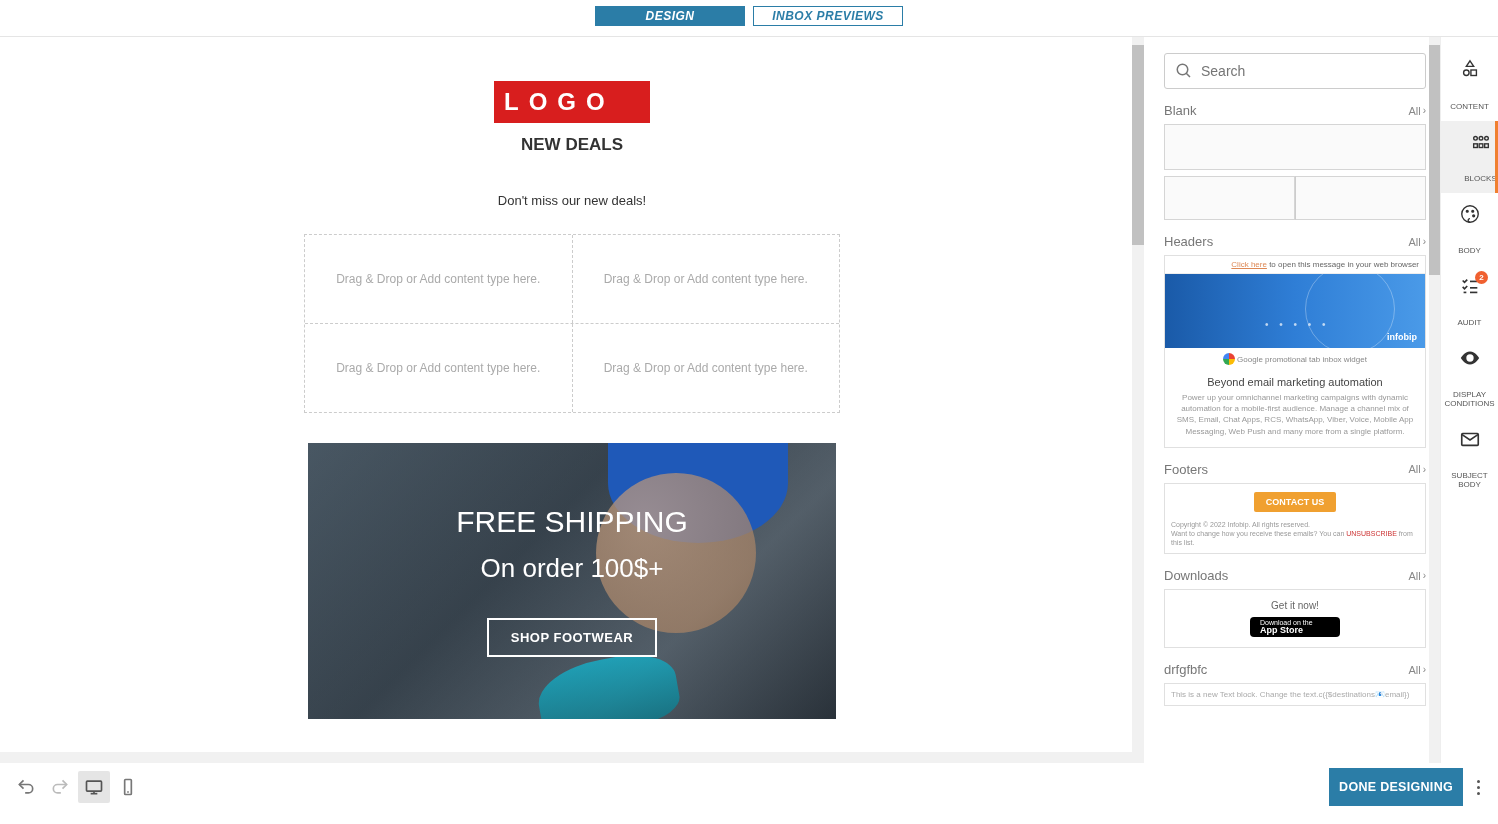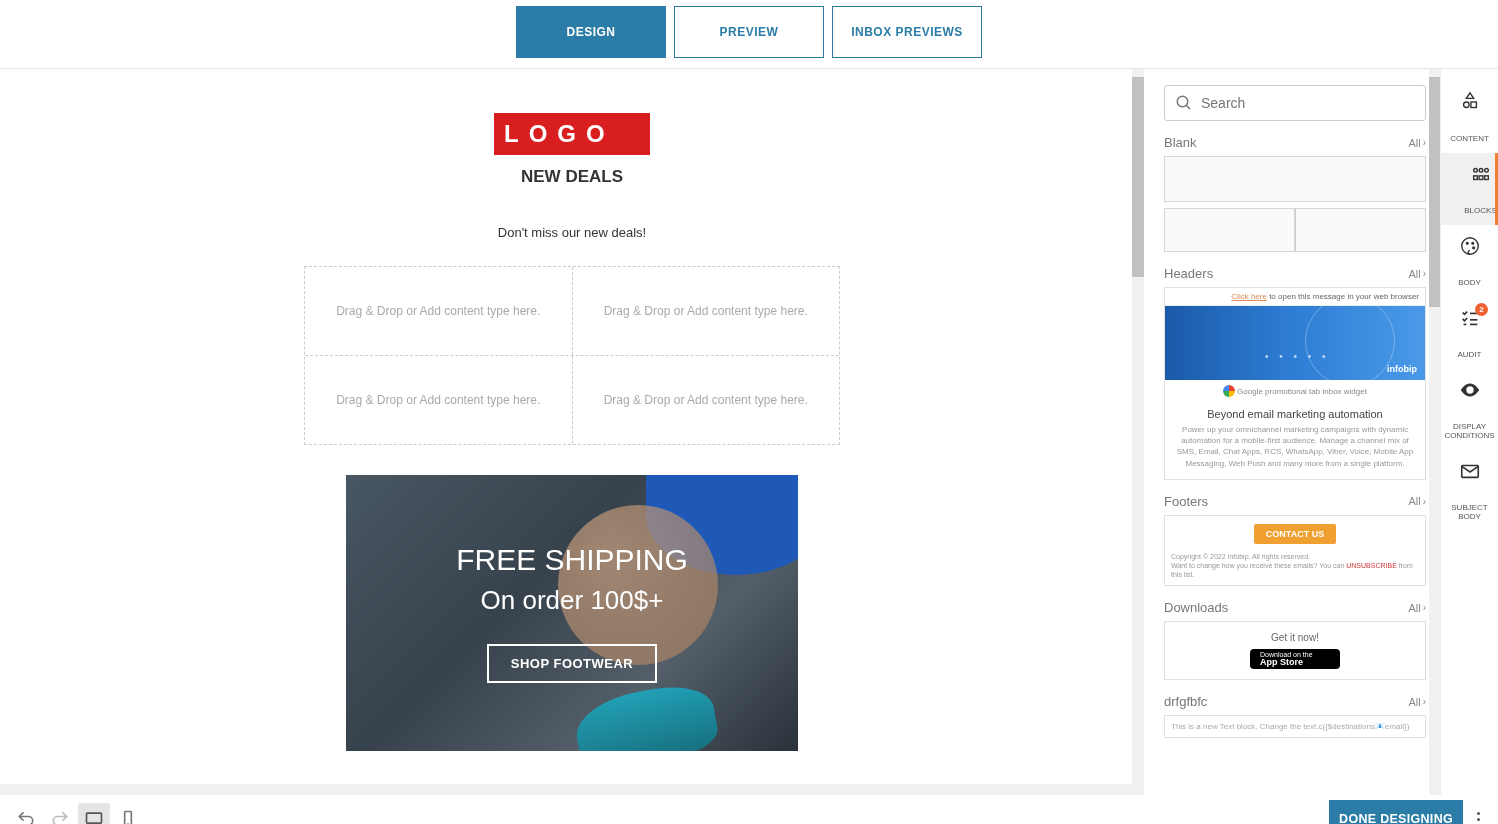--- a/index.html
+++ b/index.html
@@ -1,20 +1,20 @@
 <!DOCTYPE html>
 <html><head>
 <meta charset="utf-8">
 <style>
 * { box-sizing: border-box; margin: 0; padding: 0; }
 body { font-family: -apple-system, BlinkMacSystemFont, "Segoe UI", Arial, sans-serif; background: #fff; color: #333; overflow: hidden; }
 
 
 .top-tabs { display: flex; justify-content: center; gap: 8px; padding: 6px 0 10px; border-bottom: 1px solid #e5e5e5; }
-.tab-btn { min-width: 150px; height: 52px; display: flex; align-items: center; justify-content: center; font-size: 12px; font-weight: 700; letter-spacing: .5px; cursor: pointer; border: 1px solid #2b7da7; background: #fff; color: #2b7da7; }
+.tab-btn { min-width: 150px; height: 20px; display: flex; align-items: center; justify-content: center; font-size: 12px; font-weight: 700; letter-spacing: .5px; cursor: pointer; border: 1px solid #2b7da7; background: #fff; color: #2b7da7; font-style: italic; }
 .tab-btn.active { background: #2b7da7; color: #fff; }
 
 
 .workspace { display: flex; height: calc(824px - 50px - 48px); }
 .canvas-wrap { flex: 1; position: relative; background: #fff; padding: 16px 24px 16px 18px; overflow: hidden; }
 .canvas-scroll { position: absolute; top: 0; right: 6px; bottom: 0; width: 12px; }
 .canvas-scroll-track { background: #f1f1f1; height: 100%; position: relative; }
 .canvas-scroll-thumb { background: #c1c1c1; width: 100%; position: absolute; top: 8px; height: 200px; border-radius: 0; }
 .hscroll { position: absolute; left: 0; right: 18px; bottom: 0; height: 11px; background: #f1f1f1; }
 
@@ -25,21 +25,21 @@
 
 .headline { text-align: center; font-weight: 700; font-size: 17px; margin-top: 12px; color: #333; }
 .subline { text-align: center; font-size: 13px; margin-top: 38px; color: #333; }
 
 .drop-grid { width: 536px; margin: 26px auto 0; border: 1px dashed #ccc; }
 .drop-row { display: flex; }
 .drop-row + .drop-row { border-top: 1px dashed #ccc; }
 .drop-cell { flex: 1; height: 88px; display: flex; align-items: center; justify-content: center; font-size: 12px; color: #aaa; }
 .drop-cell + .drop-cell { border-left: 1px dashed #ccc; }
 
-.hero { width: 452px; height: 276px; margin: 30px auto 0; background: linear-gradient(rgba(40,50,60,.35), rgba(40,50,60,.35)), linear-gradient(135deg, #5a6b78, #3e4a54 40%, #6a7680 70%, #2a3138); display: flex; flex-direction: column; align-items: center; justify-content: center; color: #fff; position: relative; overflow: hidden; }
+.hero { width: 528px; height: 276px; margin: 30px auto 0; background: linear-gradient(rgba(40,50,60,.35), rgba(40,50,60,.35)), linear-gradient(135deg, #5a6b78, #3e4a54 40%, #6a7680 70%, #2a3138); display: flex; flex-direction: column; align-items: center; justify-content: center; color: #fff; position: relative; overflow: hidden; gap: 6px; }
 .hero .shoe { position: absolute; width: 140px; height: 70px; background: linear-gradient(#15b0c9, #0e7a8b); bottom: -10px; left: 230px; border-radius: 50% 40% 30% 30%; transform: rotate(-10deg); opacity: .8; }
 .hero .arm { position: absolute; width: 160px; height: 160px; background: radial-gradient(circle at 30% 30%, #caa283, #a07a5b); top: 30px; right: 80px; border-radius: 50%; opacity: .7; }
 .hero .shirt { position: absolute; width: 180px; height: 120px; background: #1f59b8; top: -20px; left: 300px; border-radius: 0 0 50% 50%; }
 .hero h2 { font-size: 30px; font-weight: 400; z-index: 2; }
 .hero h3 { font-size: 26px; font-weight: 400; margin-top: 8px; z-index: 2; }
 .hero-btn { margin-top: 28px; border: 2px solid #fff; padding: 10px 22px; font-size: 13px; font-weight: 700; letter-spacing: .5px; z-index: 2; cursor: pointer; color: #fff; background: transparent; }
 
 
 .side-panel { width: 290px; border-left: 0; padding: 16px 14px 16px 14px; background: #fff; overflow-y: auto; position: relative; }
 .side-scroll { position: absolute; top: 0; right: 0; bottom: 0; width: 11px; background: #f1f1f1; }
@@ -103,21 +103,20 @@
 .more-dots { margin-left: 14px; cursor: pointer; color: #555; font-size: 18px; line-height: 0.4; display: flex; flex-direction: column; gap: 3px; }
 .more-dots span { width: 3px; height: 3px; background: #555; border-radius: 50%; }
 .bb-right { display: flex; align-items: center; }
 
 </style>
 </head>
 <body>
 
 <div class="top-tabs">
   <div class="tab-btn active">DESIGN</div>
-  <div class="tab-btn">PREVIEW</div>
   <div class="tab-btn">INBOX PREVIEWS</div>
 </div>
 
 <div class="workspace">
 
   <div class="canvas-wrap">
     <div class="email-body">
       <div class="logo-box">
           <span>LOGO</span>
         </div>

